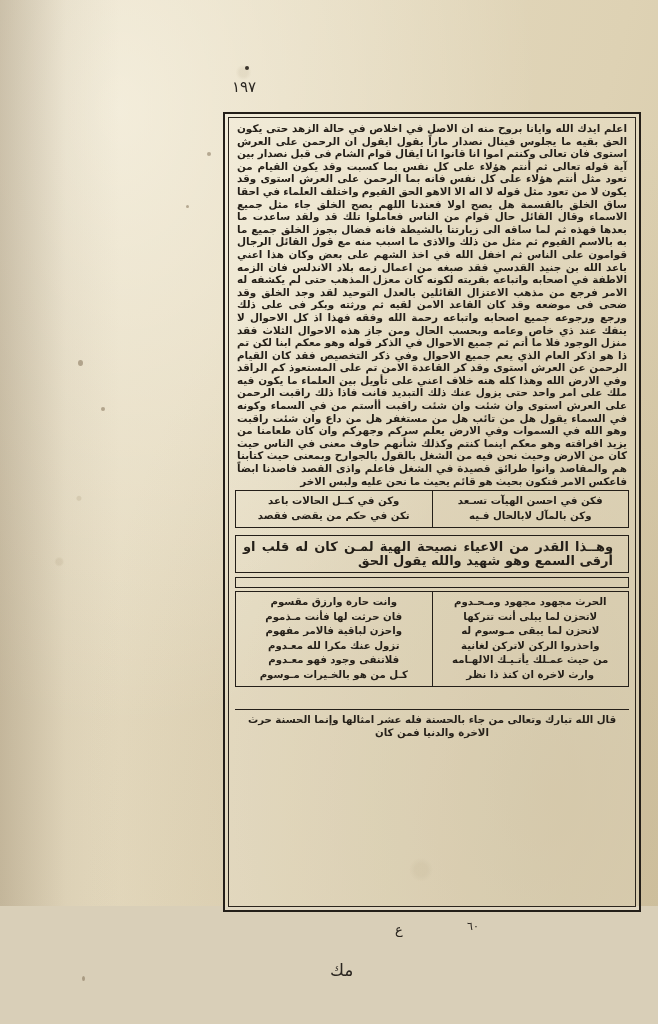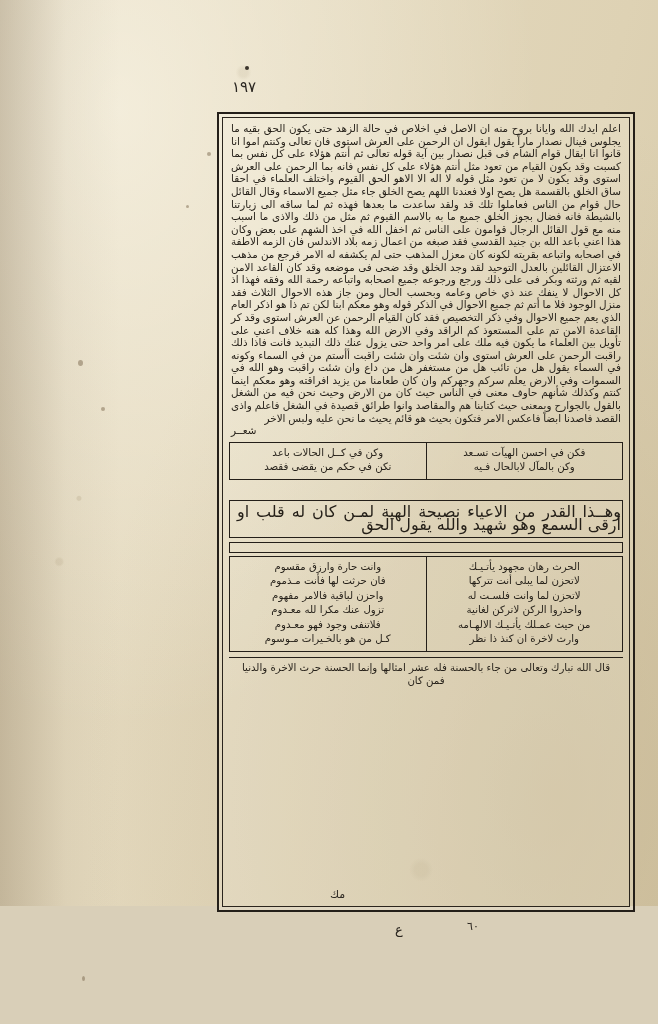--- a/index.html
+++ b/index.html
@@ -60,28 +60,29 @@
     top: 66px;
     left: 245px;
     width: 4px; height: 4px;
     border-radius: 50%;
     background: #3a342c;
   }
 
   
   #frame {
     position: absolute;
-    left: 217px;
+    left: 223px;
     top: 112px;
     width: 418px;
     height: 800px;
     border: 2.2px solid #241f19;
     background: rgba(255,253,245,0.18);
     box-sizing: border-box;
     padding: 3px;
+    font-weight: bold;
   }
   #frame-inner {
     border: 0.8px solid #2b251d;
     width: 100%;
     height: 100%;
     box-sizing: border-box;
     padding: 4px 6px 0 6px;
     position: relative;
   }
 
@@ -125,61 +126,61 @@
     color: #241f18;
     text-align: center;
     font-family: "DejaVu Sans", sans-serif;
   }
   .verse-line { display: block; white-space: nowrap; }
 
   
   .note-box {
     direction: rtl;
     border: 1.4px solid #241f19;
-    margin-top: 20px;
-    padding: 4px 1px 5px 7px;
-    font-size: 16px;
+    margin-top: 7px;
+    padding: 4px 15px 5px 7px;
+    font-size: 13px;
     line-height: 13.5px;
     color: #241f18;
     text-align: justify;
   }
   .note-box .l { display: block; }
 
   .section-box {
     direction: rtl;
     border: 1.4px solid #241f19;
     margin-top: 4px;
     padding: 4px 7px 5px 7px;
     font-size: 10.5px;
     line-height: 13.8px;
     color: #241f18;
     text-align: justify;
   }
   .section-box .l { display: block; }
 
   .closing {
     direction: rtl;
-    margin-top: 5px;
+    margin-top: 22px;
     padding: 3px 4px 0 4px;
     font-size: 10.2px;
     line-height: 13px;
     color: #241f18;
     text-align: center;
     border-top: 1.2px solid #241f19;
   }
 
   
   .catchword {
     position: absolute;
     direction: rtl;
     font-size: 12px;
     color: #2b2620;
   }
   #cw-center { left: 395px; top: 922px; font-size: 13px; }
-  #cw-left   { left: 330px; top: 888px; font-size: 11px; }
+  #cw-left   { left: 330px; top: 960px; font-size: 17px; }
   #cw-right  { left: 467px; top: 920px; font-size: 11px; }
 
   .edge-mark {
     position: absolute;
     background: rgba(110,92,64,0.45);
     border-radius: 50%;
   }
 </style>
 </head>
 <body>
@@ -195,21 +196,20 @@
   <div class="edge-mark" style="left:186px;top:205px;width:3px;height:3px;"></div>
   <div class="edge-mark" style="left:82px;top:976px;width:3px;height:5px;"></div>
 
   <div id="frame">
     <div id="frame-inner">
 
       <div class="prose">
         <p>اعلم ايدك الله وايانا بروح منه ان الاصل في اخلاص في حالة الزهد حتى يكون الحق بقيه ما يجلوس فينال نصدار ماراً يقول ايقول ان الرحمن على العرش استوى فان تعالى وكنتم اموا انا قانوا انا ايقال قوام الشام فى قبل نصدار بين آية قوله تعالى ثم أنتم هؤلاء على كل نفس بما كسبت وقد يكون القيام من تعود مثل أنتم هؤلاء على كل نفس فانه بما الرحمن على العرش استوى وقد يكون لا من تعود مثل قوله لا اله الا الاهو الحق القيوم واختلف العلماء في احقا ساق الخلق بالقسمة هل يصح اولا فعندنا اللهم يصح الخلق جاء مثل جميع الاسماء وقال القائل حال قوام من الناس فعاملوا تلك قد ولقد ساعدت ما بعدها فهذه ثم لما ساقه الى زيارتنا بالشيطة فانه فضال بجوز الخلق جميع ما به بالاسم القيوم ثم مثل من ذلك والاذى ما اسبب منه مع قول القائل الرجال قوامون على الناس ثم اخفل الله في اخذ الشهم على بعض وكان هذا اعني باعد الله بن جنيد القدسي فقد صبغه من اعمال زمه بلاد الاندلس فان الزمه الاطفة في اصحابه واتباعه بقريته لكونه كان معزل المذهب حتى لم يكشفه له الامر فرجع من مذهب الاعتزال القائلين بالعدل التوحيد لقد وجد الخلق وقد ضحى فى موضعه وقد كان القاعد الامن لقيه ثم ورثته وبكر فى على ذلك ورجع ورجوعه جميع اصحابه واتباعه رحمة الله وفقه فهذا اذ كل الاحوال لا ينفك عند ذي خاص وعامه وبحسب الحال ومن جاز هذه الاحوال الثلاث فقد منزل الوجود فلا ما أتم ثم جميع الاحوال في الذكر قوله وهو معكم ابنا لكن تم ذا هو اذكر العام الذي يعم جميع الاحوال وفي ذكر التخصيص فقد كان القيام الرحمن عن العرش استوى وقد كر القاعدة الامن تم على المستعوذ كم الراقد وفي الارض الله وهذا كله هنه خلاف اعني على تأويل بين العلماء ما يكون فيه ملك على امر واحد حتى يزول عنك ذلك التبديد فانت فاذا ذلك راقبت الرحمن على العرش استوى وان شئت وان شئت راقبت أأستم من في السماء وكونه في السماء يقول هل من تائب هل من مستغفر هل من داع وان شئت راقبت وهو الله في السموات وفي الارض يعلم سركم وجهركم وان كان طعامنا من يزيد افراقته وهو معكم اينما كنتم وكذلك شأنهم حاوف معنى في الناس حيث كان من الارض وحيث نحن فيه من الشغل بالقول بالجوارح وبمعنى حيث كتابنا هم والمقاصد وانوا طرائق قصيدة في الشغل فاعلم واذى القصد فاصدنا ابضاً فاعكس الامر فتكون بحيث هو قائم يحيث ما نحن عليه ولبس الاخر</p>
       </div>
 
-      <div class="shir-lead">شعــر</div>
 
       <table class="verse-table">
         <tbody>
             <tr>
           <td>
             <span class="verse-line">فكن في احسن الهيآت تسـعد</span>
             <span class="verse-line">وكن بالمآل لابالحال فـيه</span>
           </td>
           <td>
             <span class="verse-line">وكن في كــل الحالات باعد</span>
@@ -223,23 +223,23 @@
         <span class="l">وهــذا القدر من الاعياء نصيحة الهية لمـن كان له قلب او أرقى السمع وهو شهيد  والله يقول الحق</span>
       </div>
 
       <div class="section-box">
       </div>
 
       <table class="verse-table">
         <tbody>
             <tr>
           <td>
-            <span class="verse-line">الحرث رهان مجهود يأتـيـك</span>
+            <span class="verse-line">الحرث مجهود مجهود ومـحـدوم</span>
             <span class="verse-line">لاتحزن لما يبلى أنت تتركها</span>
-            <span class="verse-line">لاتحزن لما وانت فلسـت له</span>
+            <span class="verse-line">لاتحزن لما يبقى مـوسوم له</span>
             <span class="verse-line">واحذروا الركن لاتركن لغانية</span>
             <span class="verse-line">من حيث عمـلك يأتـيـك الالهـامه</span>
             <span class="verse-line">وارث لاخرة ان كنذ ذا نظر</span>
           </td>
           <td>
             <span class="verse-line">وانت حارة وارزق مقسوم</span>
             <span class="verse-line">فان حرثت لها فأنت مـذموم</span>
             <span class="verse-line">واحزن لباقية فالامر مفهوم</span>
             <span class="verse-line">تزول عنك مكرا لله معـدوم</span>
             <span class="verse-line">فلاتنفى وجود فهو معـدوم</span>

